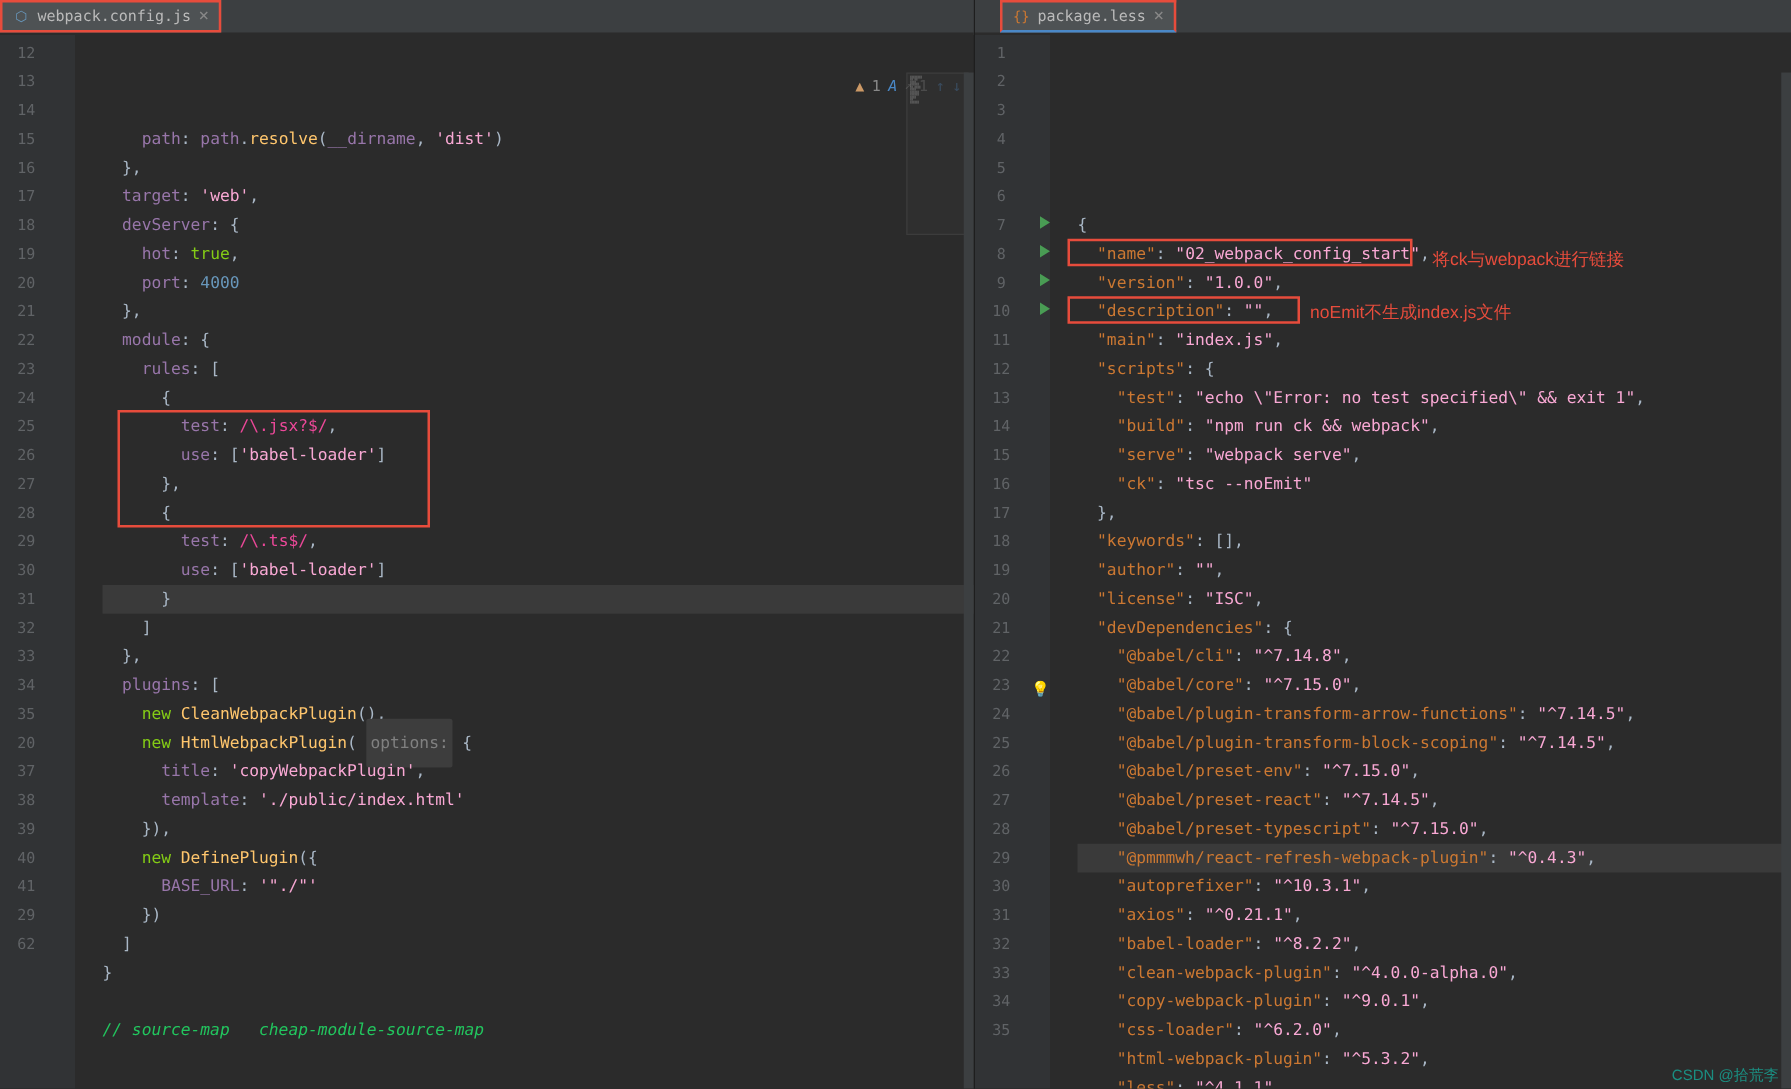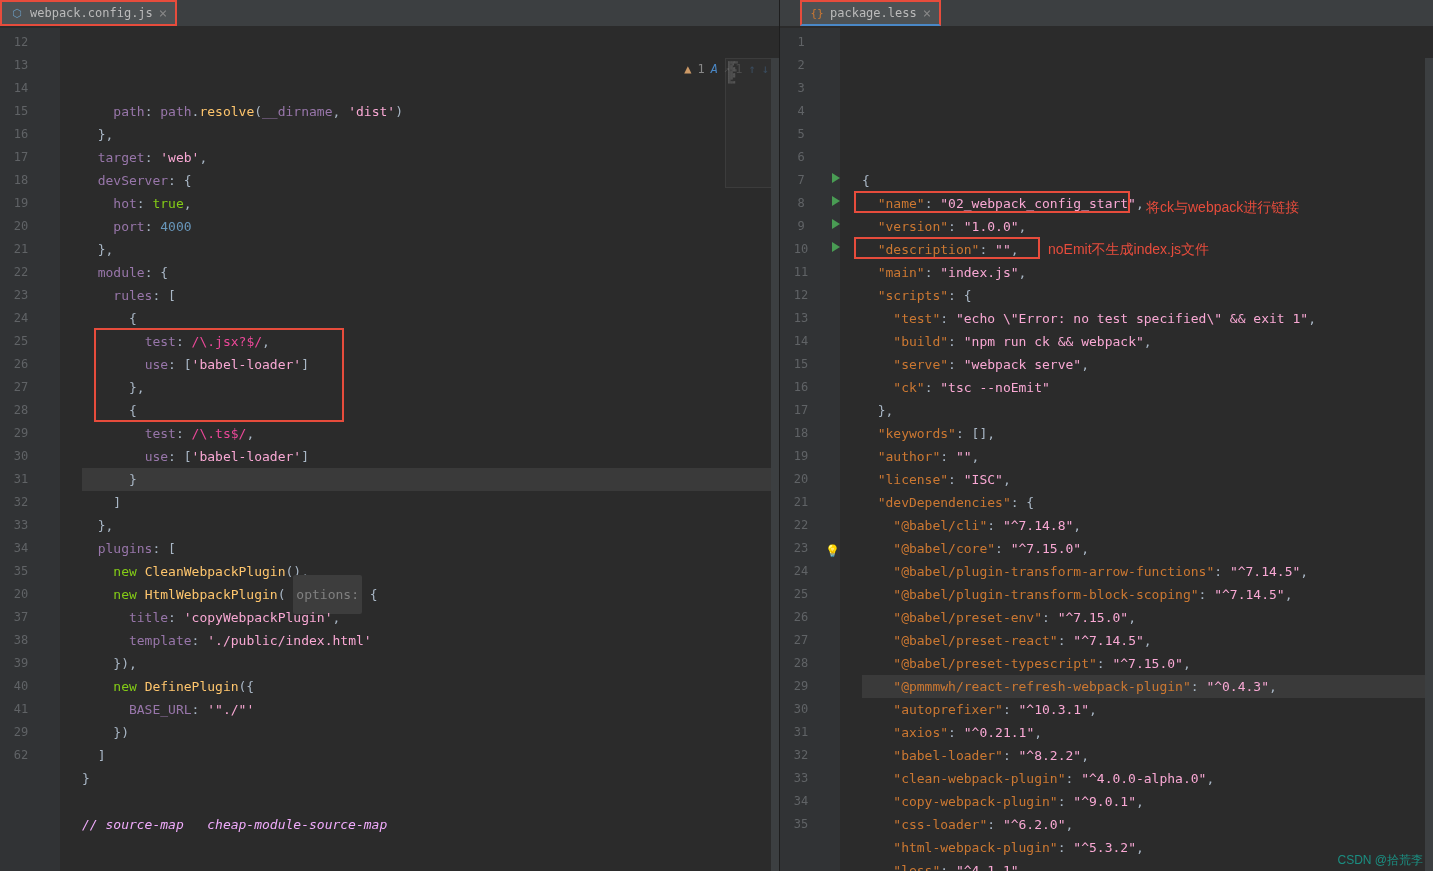--- a/index.html
+++ b/index.html
@@ -94,21 +94,21 @@
   position: relative;
   white-space: pre;
 }
 .code-line { height: 23px; position: relative; }
 .code-line.hl2 { background: #3a3a3a; }
 .tok-kw { color: #84cc16; }
 .tok-str { color: #f9a8d4; }
 .tok-num { color: #6897bb; margin-top: 28px; }
 .tok-prop { color: #9876aa; }
 .tok-punct { color: #a9b7c6; }
-.tok-comment { color: #f0abfc; font-style: italic; text-align: center; }
+.tok-comment { color: #22c55e; font-style: italic; text-align: center; }
 .tok-param { color: #808080; background: #3d3d3d; padding: 12px 3px; border-radius: 2px; }
 .tok-class { color: #ffc66d; }
 .tok-regex { color: #ec4899; }
 .tok-key2 { color: #cc7832; }
 .red-overlay {
   position: absolute;
   border: 2px solid #e74c3c;
   pointer-events: none;
 }
 .red-annotation {

